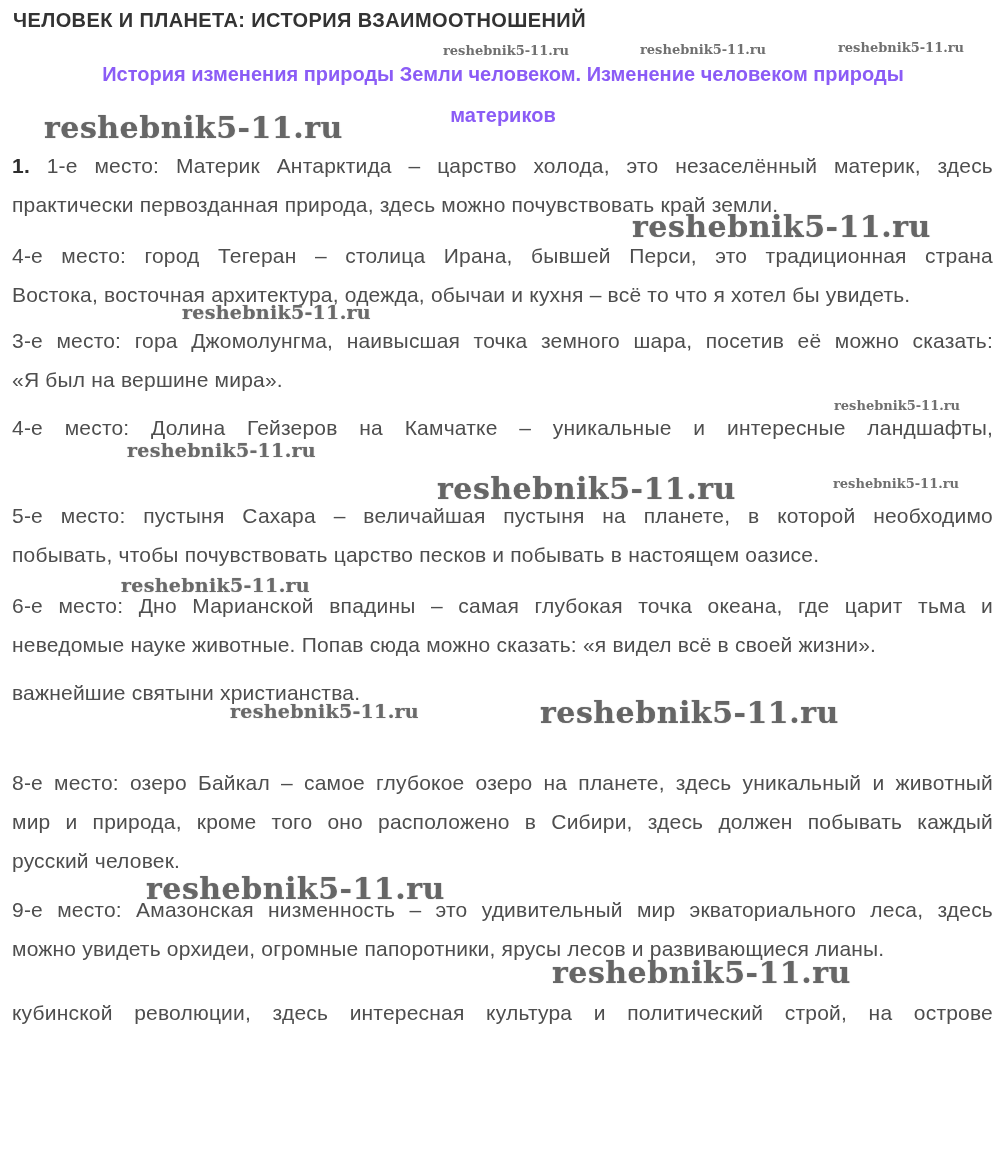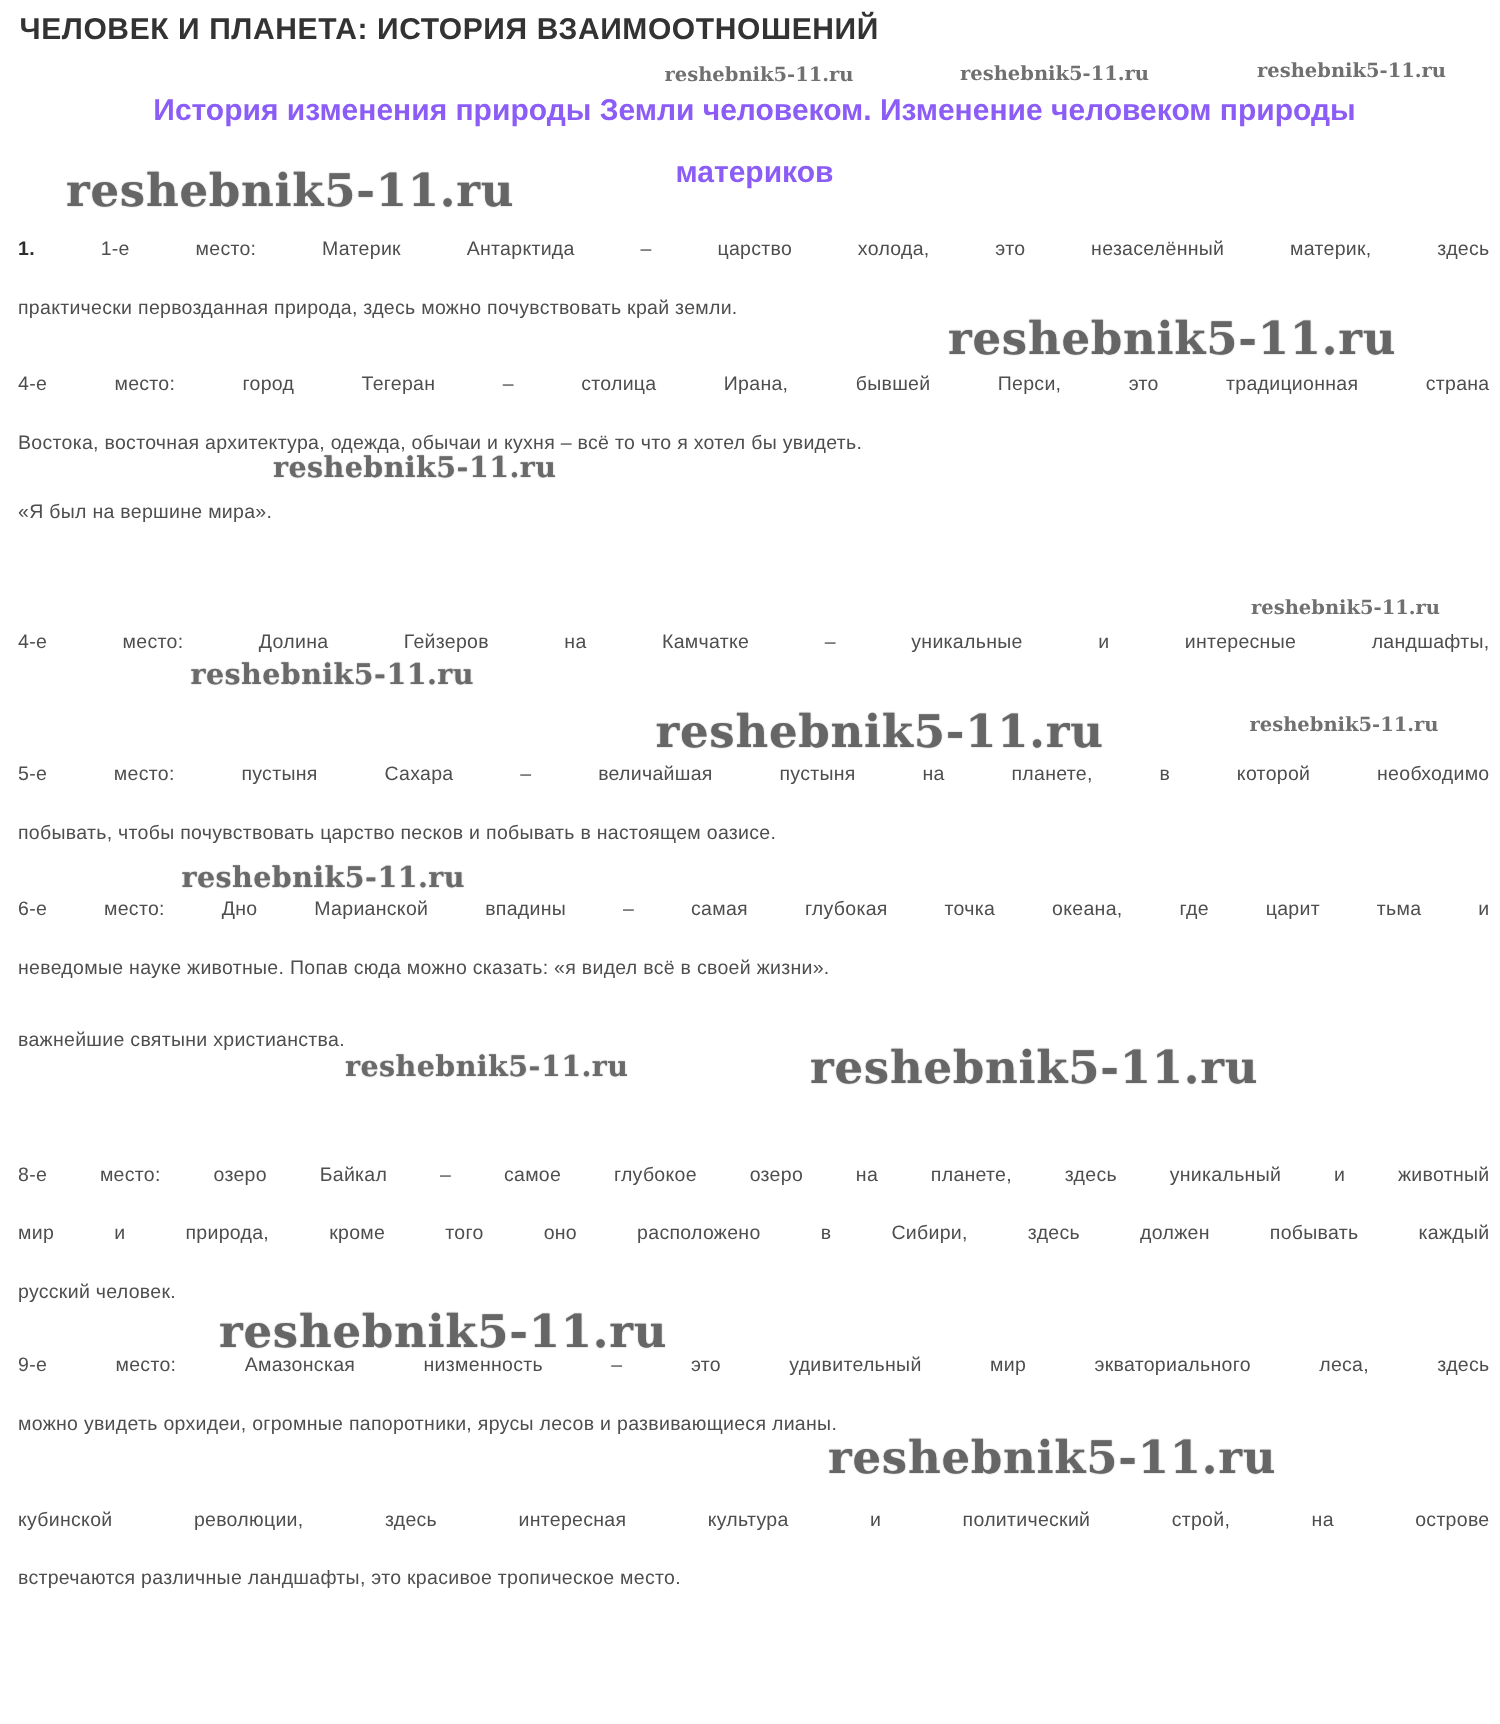--- a/index.html
+++ b/index.html
@@ -12,21 +12,21 @@
     font-size:20px;font-weight:bold;color:#333333;letter-spacing:.4px;line-height:24px;
   }
   .subtitle-line{
     position:absolute;left:13px;width:980px;text-align:center;
     font-size:20px;font-weight:bold;color:#8b5cf6;line-height:24px;
   }
   .subtitle-1{top:62px;}
   .subtitle-2{top:103px;}
   .para{
     position:absolute;left:12px;width:981px;
-    font-size:13px;line-height:39px;color:#4e4e4e;letter-spacing:.2px;
+    font-size:21px;line-height:39px;color:#4e4e4e;letter-spacing:.2px;
   }
   .tline{text-align:justify;text-align-last:justify;}
   .tline.last{text-align-last:left;}
   .para b{color:#2e2e2e;}
   .wm{
     position:absolute;font-family:"DejaVu Serif",serif;font-weight:bold;
     white-space:nowrap;line-height:1;
   }
   .wm.sm{font-size:13px;color:#707070;}
   .wm.md{font-size:19px;color:#6a6a6a;letter-spacing:.3px;text-shadow:0 0 1px #a0a0a0;}
@@ -45,20 +45,21 @@
   <div>
       <div class="para" style="top: 146px;">
         <div class="tline"><b>1.</b> 1-е место: Материк Антарктида – царство холода, это незаселённый материк, здесь</div>
         <div class="tline last">практически первозданная природа, здесь можно почувствовать край земли.</div>
       </div>
       <div class="para" style="top: 236px;">
         <div class="tline">4-е место: город Тегеран – столица Ирана, бывшей Перси, это традиционная страна</div>
         <div class="tline last">Востока, восточная архитектура, одежда, обычаи и кухня – всё то что я хотел бы увидеть.</div>
       </div>
       <div class="para" style="top: 321px;">
+        <div class="tline">3-е место: гора Джомолунгма, наивысшая точка земного шара, посетив её можно сказать:</div>
         <div class="tline last">«Я был на вершине мира».</div>
       </div>
       <div class="para" style="top: 408px;">
         <div class="tline">4-е место: Долина Гейзеров на Камчатке – уникальные и интересные ландшафты,</div>
       </div>
       <div class="para" style="top: 496px;">
         <div class="tline">5-е место: пустыня Сахара – величайшая пустыня на планете, в которой необходимо</div>
         <div class="tline last">побывать, чтобы почувствовать царство песков и побывать в настоящем оазисе.</div>
       </div>
       <div class="para" style="top: 586px;">
@@ -72,21 +73,20 @@
         <div class="tline">8-е место: озеро Байкал – самое глубокое озеро на планете, здесь уникальный и животный</div>
         <div class="tline">мир и природа, кроме того оно расположено в Сибири, здесь должен побывать каждый</div>
         <div class="tline last">русский человек.</div>
       </div>
       <div class="para" style="top: 890px;">
         <div class="tline">9-е место: Амазонская низменность – это удивительный мир экваториального леса, здесь</div>
         <div class="tline last">можно увидеть орхидеи, огромные папоротники, ярусы лесов и развивающиеся лианы.</div>
       </div>
       <div class="para" style="top: 993px;">
         <div class="tline">кубинской революции, здесь интересная культура и политический строй, на острове</div>
-        <div class="tline last">встречаются различные ландшафты, это красивое тропическое место.</div>
       </div>
     </div>
 
   <div>
       <span class="wm sm" style="left: 443px; top: 44px;">reshebnik5-11.ru</span>
       <span class="wm sm" style="left: 640px; top: 43px;">reshebnik5-11.ru</span>
       <span class="wm sm" style="left: 838px; top: 41px;">reshebnik5-11.ru</span>
       <span class="wm lg" style="left: 44px; top: 113px;">reshebnik5-11.ru</span>
       <span class="wm lg" style="left: 632px; top: 212px;">reshebnik5-11.ru</span>
       <span class="wm md" style="left: 182px; top: 303px;">reshebnik5-11.ru</span>

